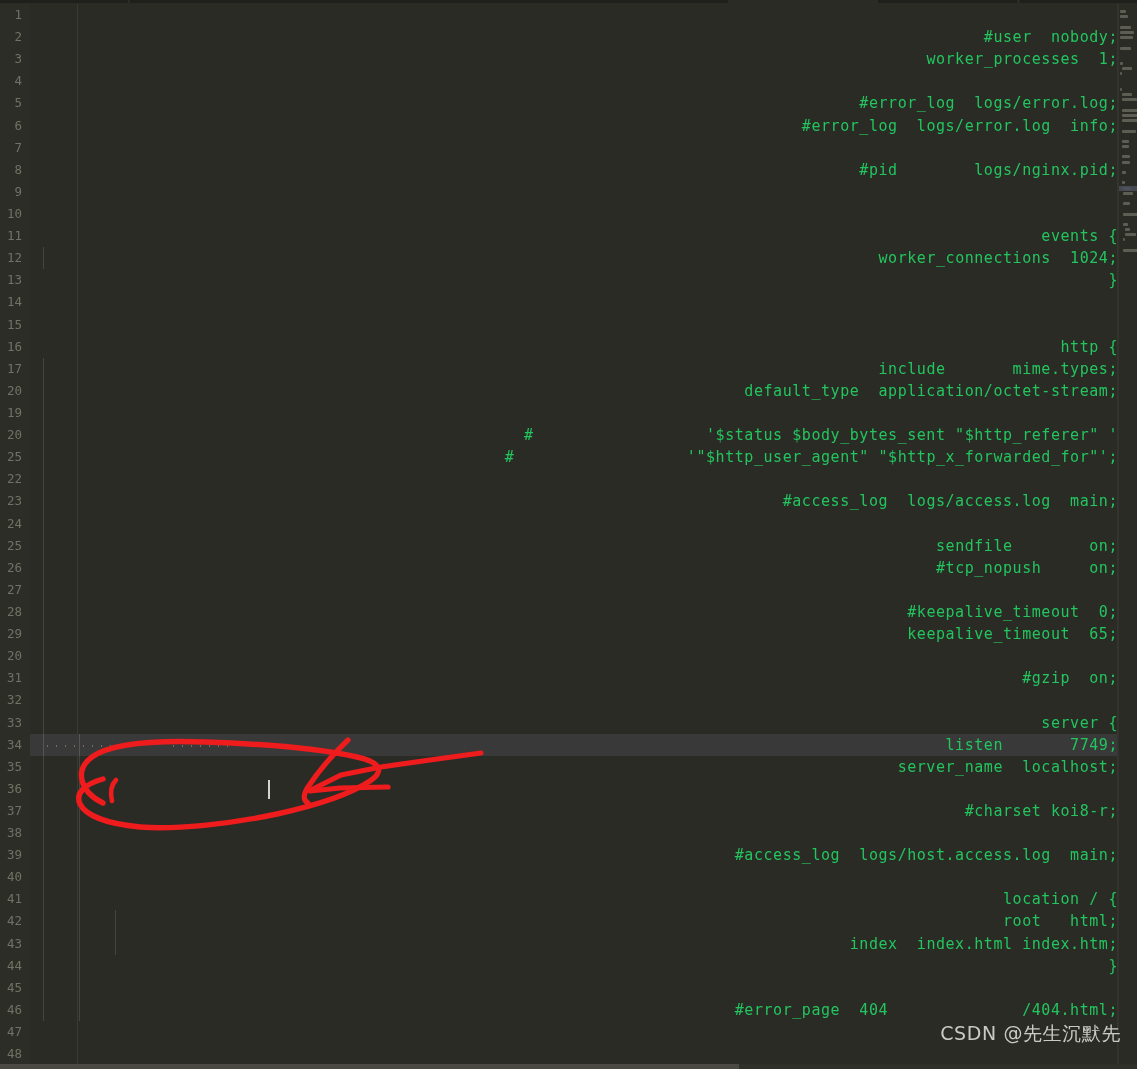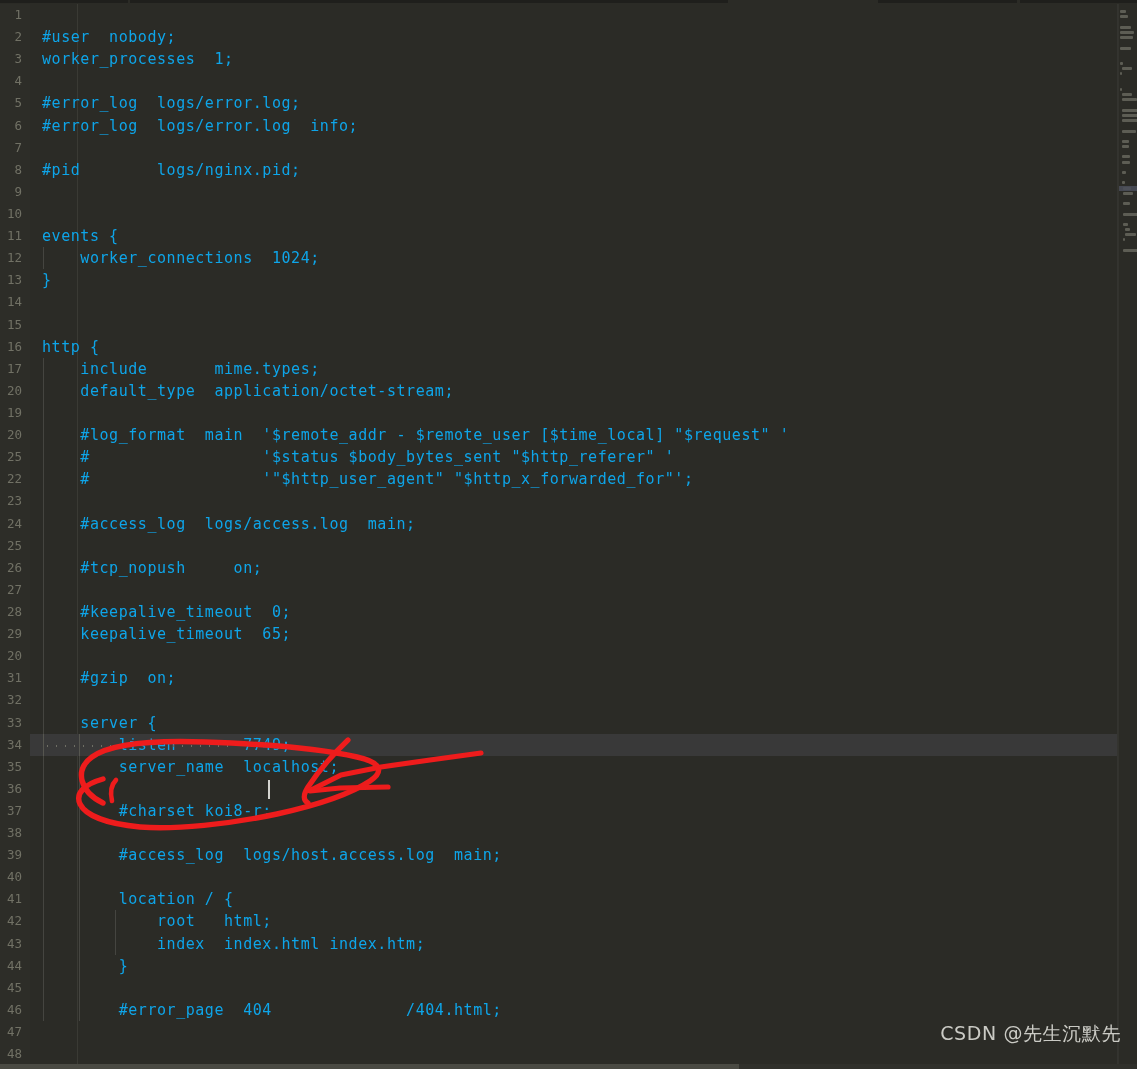--- a/index.html
+++ b/index.html
@@ -66,24 +66,25 @@
   #code-area {
     position: absolute; left: 30px; top: 4px;
     width: 1088px;
   }
   .code-line {
     position: relative;
     height: 22.12px;
     line-height: 22.12px;
     font-size: 15px;
     letter-spacing: 0.55px;
-    color: #0ea5e9;
+    color: #22c55e;
     white-space: pre;
     padding-left: 12px;
     font-family: "DejaVu Sans Mono", "Liberation Mono", monospace;
+    text-align: right;
   }
   .code-line.current {
     background: #393939;
   }
   .code-line .txt { position: relative; z-index: 2; }
 
   
   .iguide {
     position: absolute; top: 0; height: 22.12px;
     width: 1px;
@@ -249,26 +250,26 @@
       <div class="code-line"><span class="txt"></span></div>
       <div class="code-line"><span class="txt">events {</span></div>
       <div class="code-line"><div class="iguide" style="left: 12.5px;"></div><span class="txt">    worker_connections  1024;</span></div>
       <div class="code-line"><span class="txt">}</span></div>
       <div class="code-line"><span class="txt"></span></div>
       <div class="code-line"><span class="txt"></span></div>
       <div class="code-line"><span class="txt">http {</span></div>
       <div class="code-line"><div class="iguide" style="left: 12.5px;"></div><span class="txt">    include       mime.types;</span></div>
       <div class="code-line"><div class="iguide" style="left: 12.5px;"></div><span class="txt">    default_type  application/octet-stream;</span></div>
       <div class="code-line"><div class="iguide" style="left: 12.5px;"></div><span class="txt"></span></div>
-      <div class="code-line"><div class="iguide" style="left: 12.5px;"></div><span class="txt">    #log_format  main  '$remote_addr - $remote_user [$time_local] "$request" '</span></div>
       <div class="code-line"><div class="iguide" style="left: 12.5px;"></div><span class="txt">    #                  '$status $body_bytes_sent "$http_referer" '</span></div>
       <div class="code-line"><div class="iguide" style="left: 12.5px;"></div><span class="txt">    #                  '"$http_user_agent" "$http_x_forwarded_for"';</span></div>
       <div class="code-line"><div class="iguide" style="left: 12.5px;"></div><span class="txt"></span></div>
       <div class="code-line"><div class="iguide" style="left: 12.5px;"></div><span class="txt">    #access_log  logs/access.log  main;</span></div>
       <div class="code-line"><div class="iguide" style="left: 12.5px;"></div><span class="txt"></span></div>
+      <div class="code-line"><div class="iguide" style="left: 12.5px;"></div><span class="txt">    sendfile        on;</span></div>
       <div class="code-line"><div class="iguide" style="left: 12.5px;"></div><span class="txt">    #tcp_nopush     on;</span></div>
       <div class="code-line"><div class="iguide" style="left: 12.5px;"></div><span class="txt"></span></div>
       <div class="code-line"><div class="iguide" style="left: 12.5px;"></div><span class="txt">    #keepalive_timeout  0;</span></div>
       <div class="code-line"><div class="iguide" style="left: 12.5px;"></div><span class="txt">    keepalive_timeout  65;</span></div>
       <div class="code-line"><div class="iguide" style="left: 12.5px;"></div><span class="txt"></span></div>
       <div class="code-line"><div class="iguide" style="left: 12.5px;"></div><span class="txt">    #gzip  on;</span></div>
       <div class="code-line"><div class="iguide" style="left: 12.5px;"></div><span class="txt"></span></div>
       <div class="code-line"><div class="iguide" style="left: 12.5px;"></div><span class="txt">    server {</span></div>
       <div class="code-line current" style="width: 1088px;"><div class="iguide" style="left: 12.5px;"></div><div class="iguide" style="left: 48.58px;"></div><span class="txt">        listen       7749;</span><div class="ws-dots" style="left: 13px; width: 69.16px;"></div><div class="ws-dots" style="left: 139.28px; width: 60.14px;"></div></div>
       <div class="code-line"><div class="iguide" style="left: 12.5px;"></div><div class="iguide" style="left: 48.58px;"></div><span class="txt">        server_name  localhost;</span></div>

